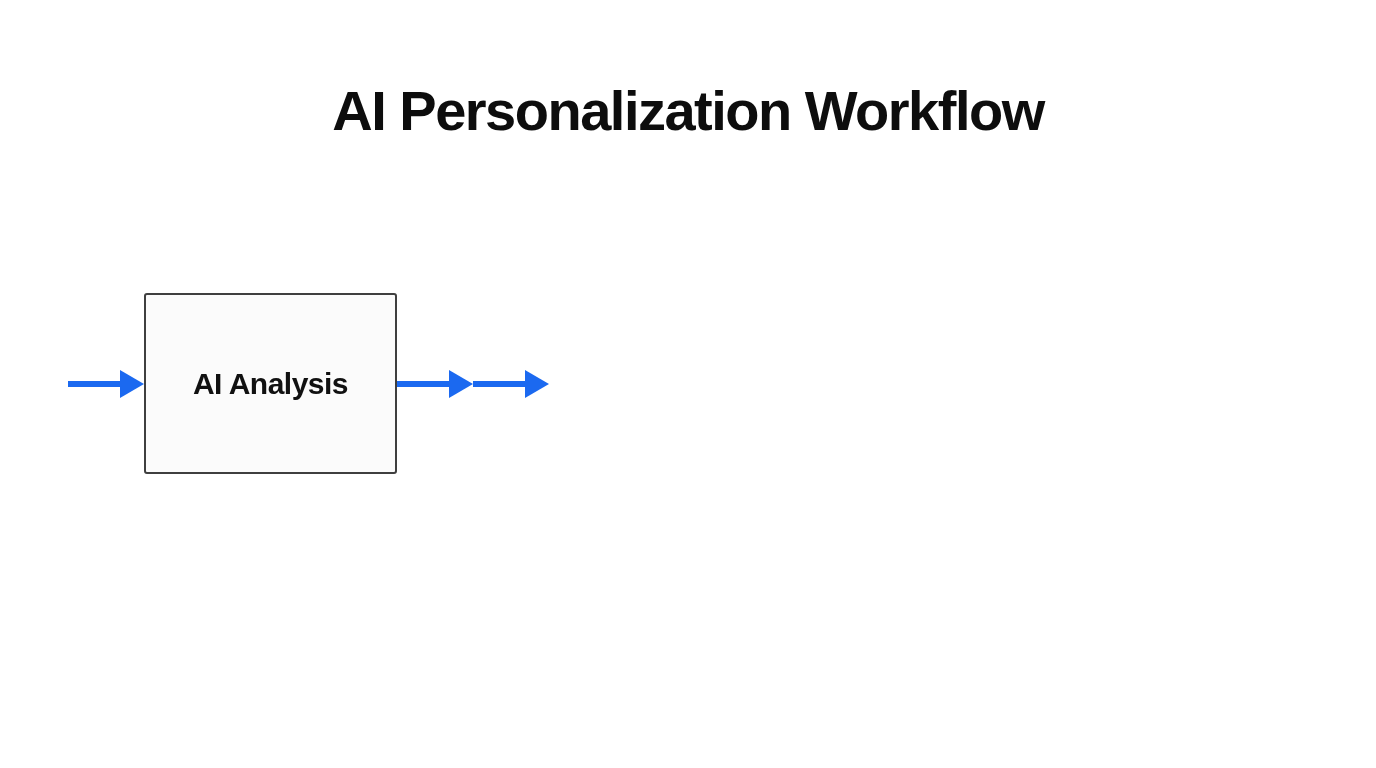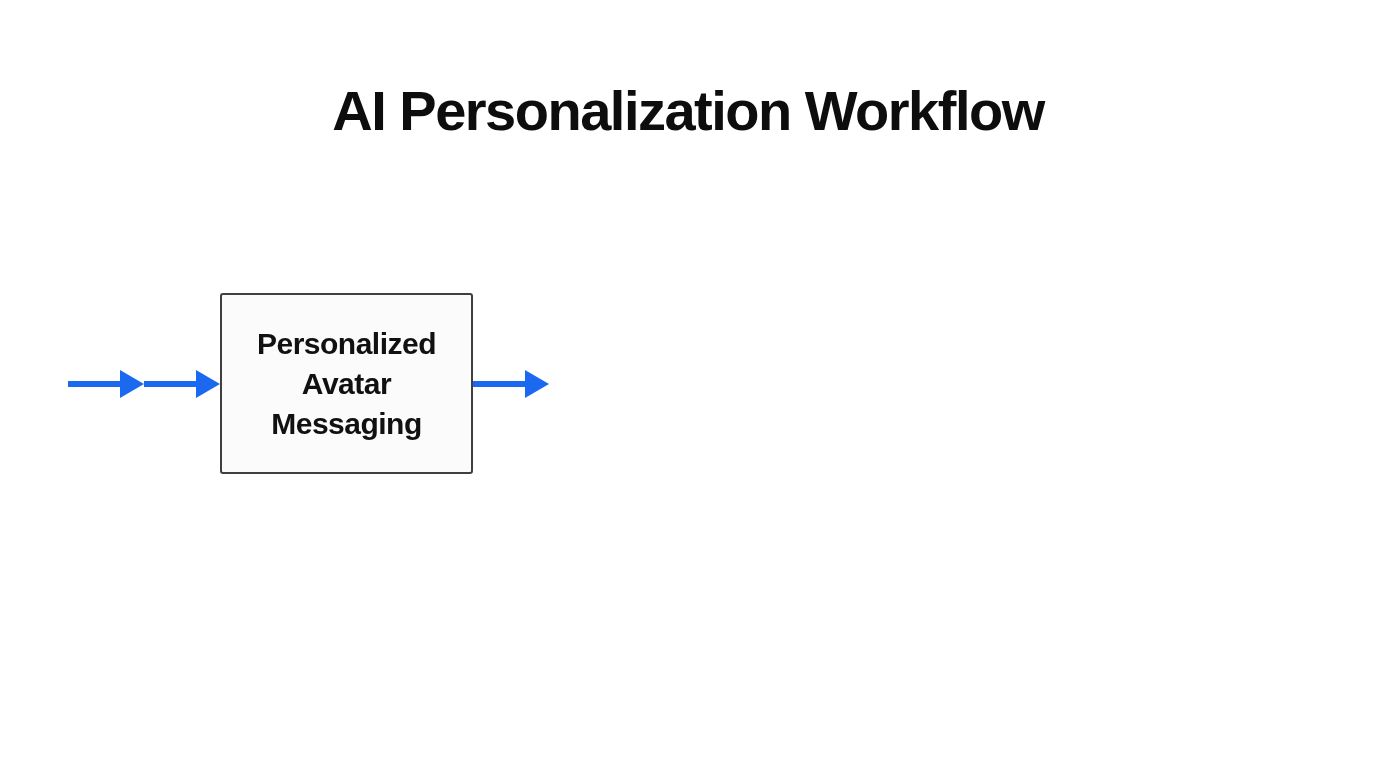--- a/index.html
+++ b/index.html
@@ -71,31 +71,29 @@
   <h1 class="diagram-title">AI Personalization Workflow</h1>
 
   <div class="flow-row">
 
 
     <svg class="flow-arrow" viewBox="0 0 76 32" xmlns="http://www.w3.org/2000/svg">
       <line x1="0" y1="16" x2="56" y2="16" stroke-width="6" stroke="#1b69f0"></line>
       <polygon points="52,2 76,16 52,30" fill="#1b69f0"></polygon>
     </svg>
 
+    <div class="flow-node">
+      <span class="node-label">AI Analysis</span>
+    </div>
 
     <svg class="flow-arrow" viewBox="0 0 76 32" xmlns="http://www.w3.org/2000/svg">
       <line x1="0" y1="16" x2="56" y2="16" stroke-width="6" stroke="#1b69f0"></line>
       <polygon points="52,2 76,16 52,30" fill="#1b69f0"></polygon>
     </svg>
 
-    <div class="flow-node">
-      <span class="node-label">Personalized
-Avatar
-Messaging</span>
-    </div>
 
     <svg class="flow-arrow" viewBox="0 0 76 32" xmlns="http://www.w3.org/2000/svg">
       <line x1="0" y1="16" x2="56" y2="16" stroke-width="6" stroke="#1b69f0"></line>
       <polygon points="52,2 76,16 52,30" fill="#1b69f0"></polygon>
     </svg>
 
 
   </div>
 </div>
 

